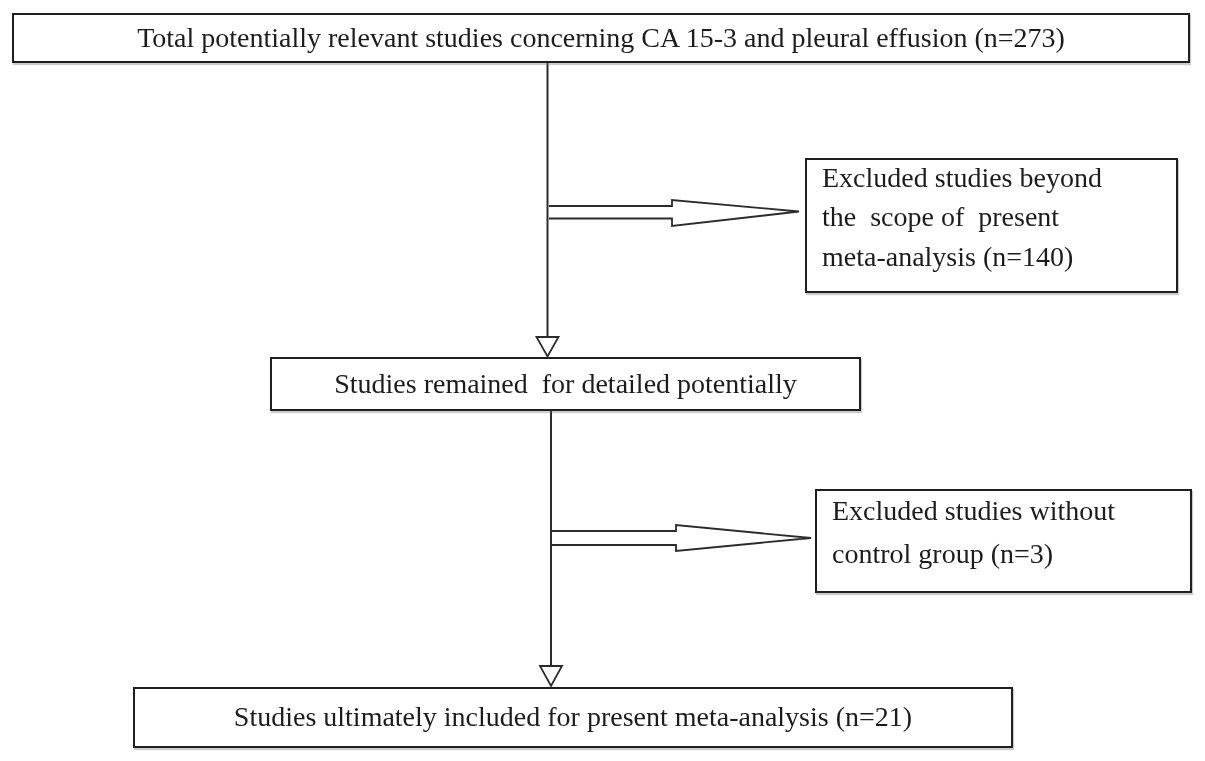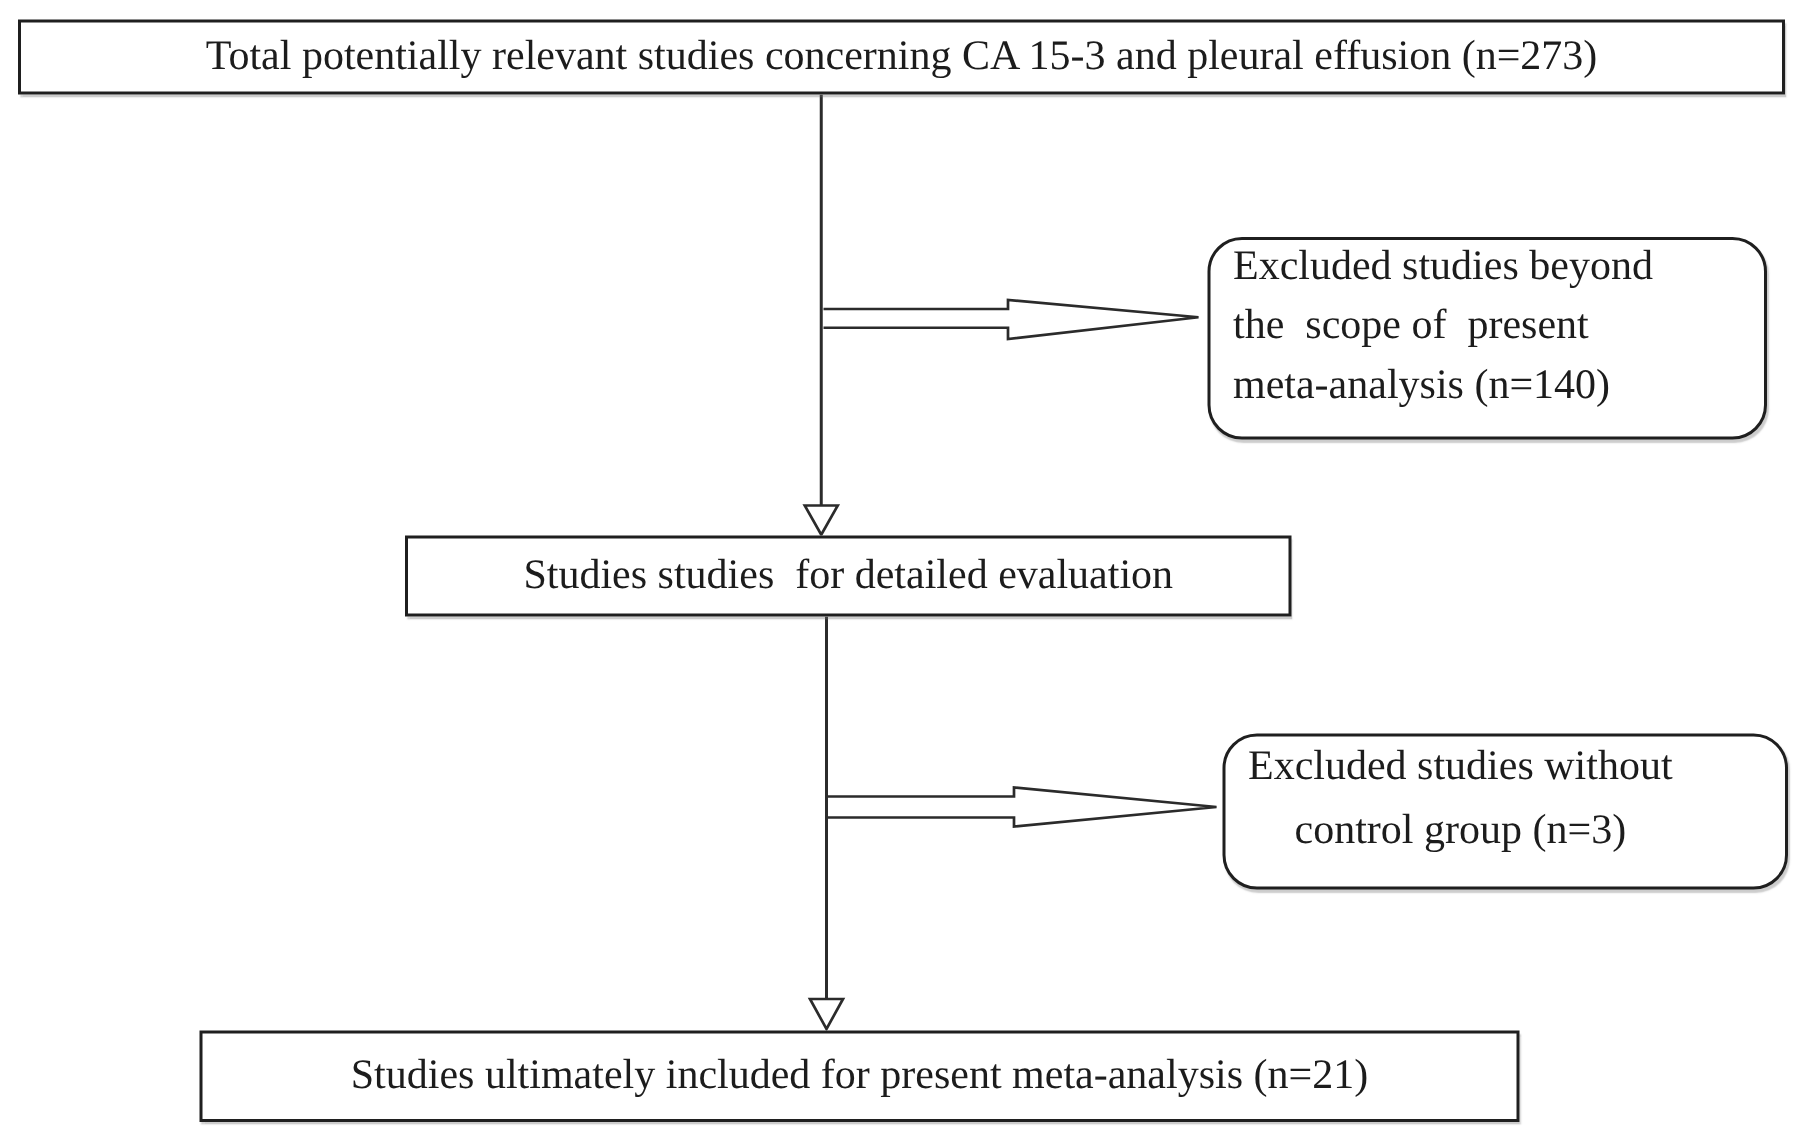--- a/index.html
+++ b/index.html
@@ -39,27 +39,26 @@
   }
   .box-center {
     justify-content: center;
     text-align: center;
     padding: 0 8px;
   }
   .box-left {
     justify-content: flex-start;
     text-align: left;
     padding: 2px 4px 19px 15px;
-    border-radius: 23px;
   }
   .box-total    { left: 12px;  top: 13px;  width: 1178px; height: 50px; }
   .box-excl1    { left: 805px; top: 158px; width: 373px;  height: 135px; }
   .box-excl1 .txt { line-height: 1.4; }
   .box-remained { left: 270px; top: 357px; width: 591px;  height: 54px; }
-  .box-excl2    { left: 815px; top: 489px; width: 377px;  height: 104px; text-align: center; }
+  .box-excl2    { left: 815px; top: 489px; width: 377px;  height: 104px; }
   .box-excl2 .txt { line-height: 1.52; }
   .box-included { left: 133px; top: 687px; width: 880px;  height: 61px; }
 </style>
 </head>
 <body>
 
 <div class="canvas">
 
   <svg class="connectors" viewBox="0 0 1205 761" xmlns="http://www.w3.org/2000/svg">
 
@@ -80,21 +79,21 @@
     <span class="txt">Total potentially relevant studies concerning CA 15-3 and pleural effusion (n=273)</span>
   </div>
 
   <div class="box box-excl1 box-left">
     <span class="txt">Excluded studies beyond
 the  scope of  present
 meta-analysis (n=140)</span>
   </div>
 
   <div class="box box-remained box-center">
-    <span class="txt">Studies studies  for detailed evaluation</span>
+    <span class="txt">Studies remained  for detailed potentially</span>
   </div>
 
   <div class="box box-excl2 box-left">
     <span class="txt">Excluded studies without
 control group (n=3)</span>
   </div>
 
   <div class="box box-included box-center">
     <span class="txt">Studies ultimately included for present meta-analysis (n=21)</span>
   </div>

